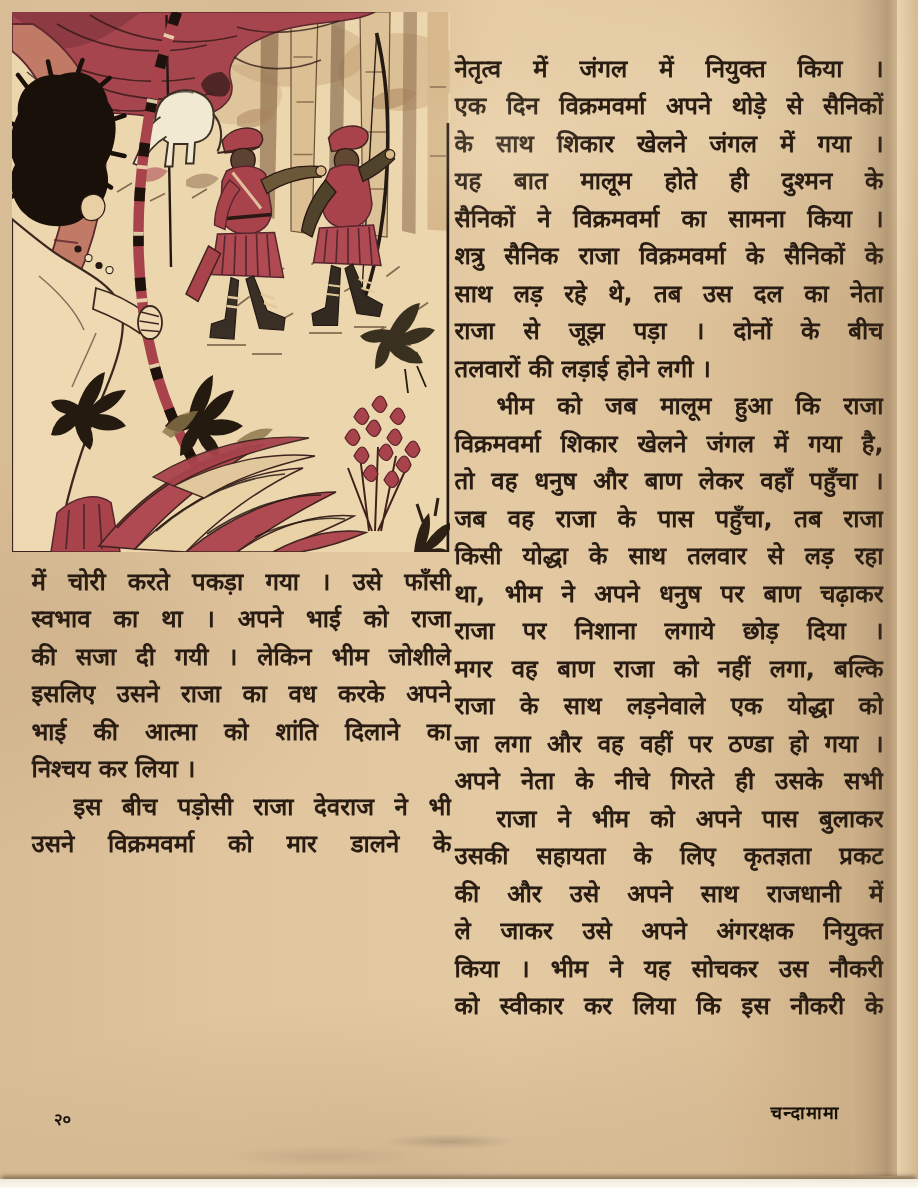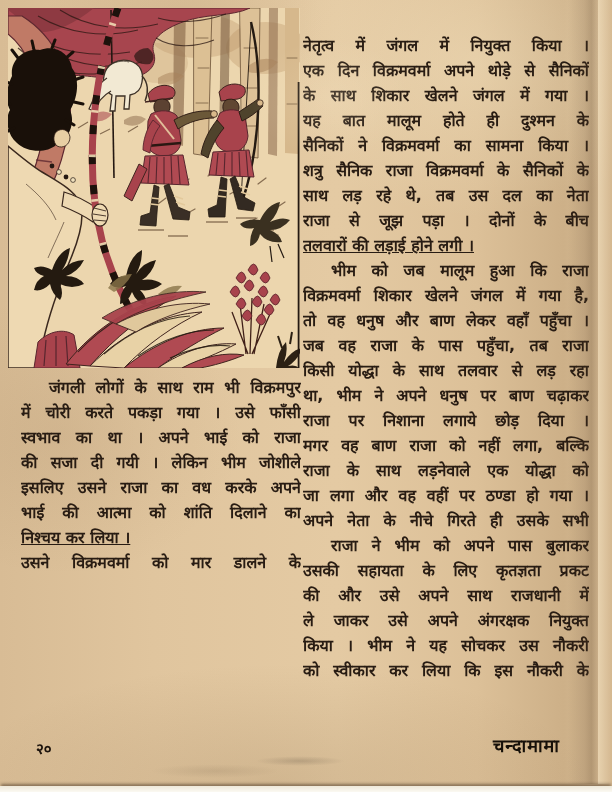--- a/index.html
+++ b/index.html
@@ -26,25 +26,25 @@
     background:radial-gradient(ellipse at center, rgba(120,100,75,.16), transparent 70%);}
   .smudge3{position:absolute; left:250px; top:38px; width:160px; height:120px; border-radius:50%;
     background:radial-gradient(ellipse at center, rgba(255,240,210,.18), transparent 70%);}
 
   .illustration{position:absolute; left:8px; top:8px; width:292px; height:360px; display:block;}
 
   .text-col{position:absolute; color:#281c13; font-weight:600;}
   .col-right{left:303px; top:33px; width:286px; font-size:16px; line-height:25px;}
   .col-left{left:21px; top:375px; width:280px; font-size:16px; line-height:25px;}
   .line{height:25px; overflow:hidden; text-align:justify; text-align-last:justify; white-space:normal;}
-  .line.para-end{text-align-last:left;text-decoration:underline;}
+  .line.para-end{text-align-last:left;}
   .line.indent{text-indent:28px;}
 
-  .footer-page-num{position:absolute; left:36px; top:738px; font-size:15px; font-weight:700; color:#1c130c;}
-  .footer-brand{position:absolute; right:52px; top:733px; font-size:18px; font-weight:700; color:#161009; letter-spacing:1px;}
+  .footer-page-num{position:absolute; left:36px; top:738px; font-size:11px; font-weight:700; color:#1c130c;}
+  .footer-brand{position:absolute; right:52px; top:733px; font-size:12px; font-weight:700; color:#161009; letter-spacing:1px;}
 </style>
 </head>
 <body>
 
 <div class="page">
 
   <svg class="illustration" viewBox="0 0 292 360" preserveAspectRatio="none">
     <rect width="292" height="360" fill="#ecd6ae"></rect>
 
     <g stroke-linecap="round">
@@ -219,27 +219,27 @@
       <div class="line indent">राजा ने भीम को अपने पास बुलाकर</div>
       <div class="line">उसकी सहायता के लिए कृतज्ञता प्रकट</div>
       <div class="line">की और उसे अपने साथ राजधानी में</div>
       <div class="line">ले जाकर उसे अपने अंगरक्षक नियुक्त</div>
       <div class="line">किया ।  भीम ने यह सोचकर उस नौकरी</div>
       <div class="line">को स्वीकार कर लिया कि इस नौकरी के</div>
     </div>
 
   <div class="text-col col-left">
 
-  <div class="line indent">जंगली लोगों के साथ राम भी विक्रमपुर</div>
       <div class="line">में चोरी करते पकड़ा गया ।  उसे फाँसी</div>
       <div class="line">स्वभाव का था ।  अपने भाई को राजा</div>
       <div class="line">की सजा दी गयी ।  लेकिन भीम जोशीले</div>
       <div class="line">इसलिए उसने राजा का वध करके अपने</div>
       <div class="line">भाई की आत्मा को शांति दिलाने का</div>
       <div class="line para-end">निश्चय कर लिया ।</div>
+      <div class="line indent">इस बीच पड़ोसी राजा देवराज ने भी</div>
       <div class="line">उसने विक्रमवर्मा को मार डालने के</div>
     </div>
 
   <div class="footer-page-num">२०</div>
   <div class="footer-brand">चन्दामामा</div>
 
   <div class="smudge3"></div>
   <div class="smudge1"></div>
   <div class="smudge2"></div>
   <div class="gutter-shadow"></div>

